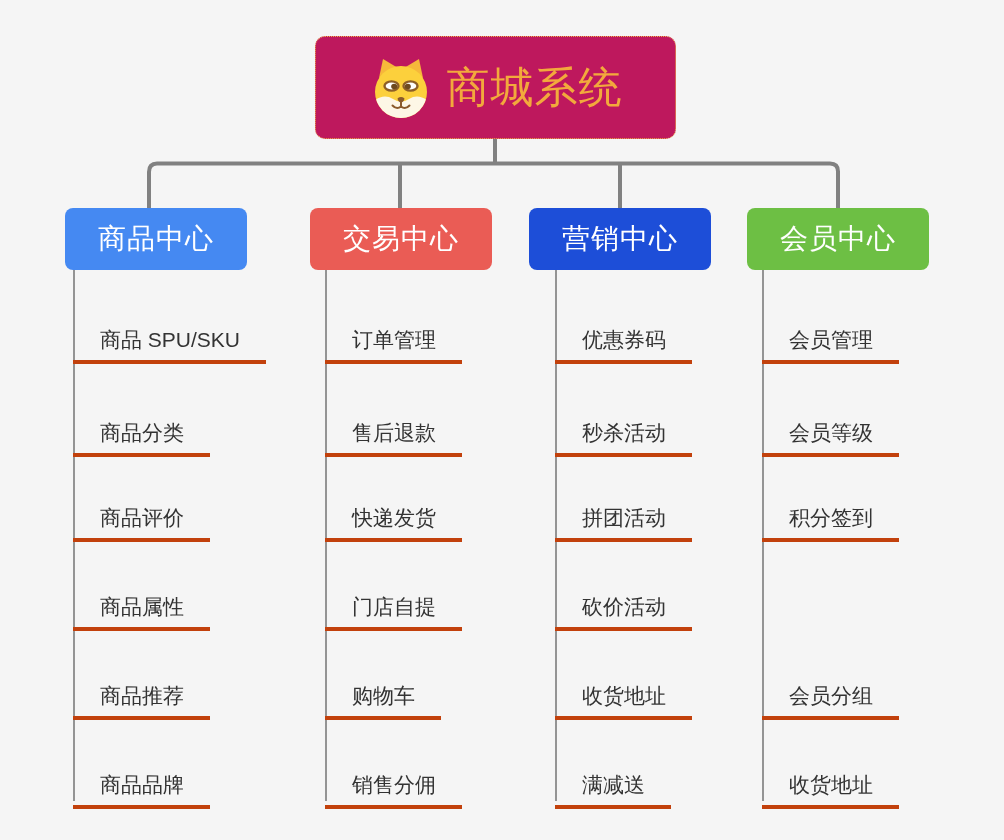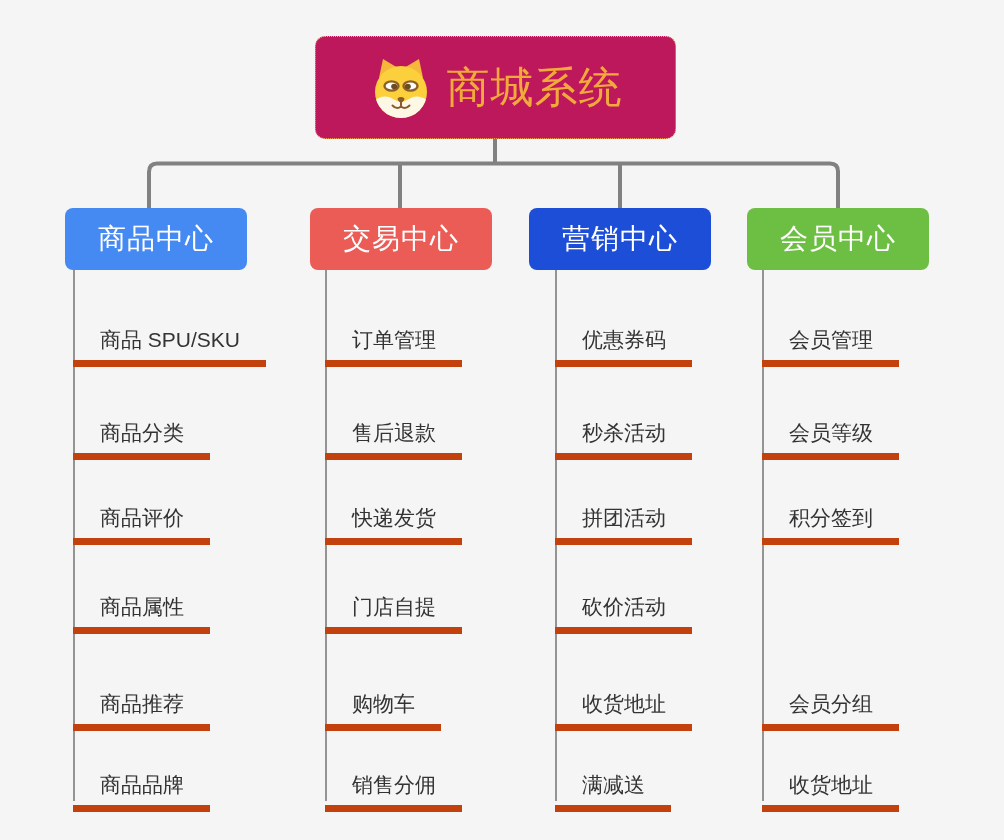--- a/index.html
+++ b/index.html
@@ -66,30 +66,30 @@
     width:2px;height:531px;
     background:#949494;
   }
   .child-node{
     position:absolute;left:0;
     height:56px;
     box-sizing:content-box;
     display:flex;align-items:flex-end;
     white-space:nowrap;
     padding:0 26px 6px 27px;
-    border-bottom:7px solid #c2410c;
+    border-bottom:4px solid #c2410c;
     font-size:21px;
     color:#333333;
     cursor:pointer;
   }
   .row-0{top:28px;}
   .row-1{top:121px;}
   .row-2{top:206px;}
   .row-3{top:295px;}
-  .row-4{top:392px;}
+  .row-4{top:384px;}
   .row-5{top:473px;}
 </style>
 </head>
 <body>
 
 <div class="canvas">
 
   <svg class="connectors" viewBox="0 0 1004 840" xmlns="http://www.w3.org/2000/svg">
     <path d="M495 139 L495 165" stroke="#818181" stroke-width="4" fill="none"></path>
     <path d="M149 212 L149 172 Q149 163.5 157 163.5 L830 163.5 Q838 163.5 838 171.5 L838 212" stroke="#818181" stroke-width="4" fill="none"></path>

